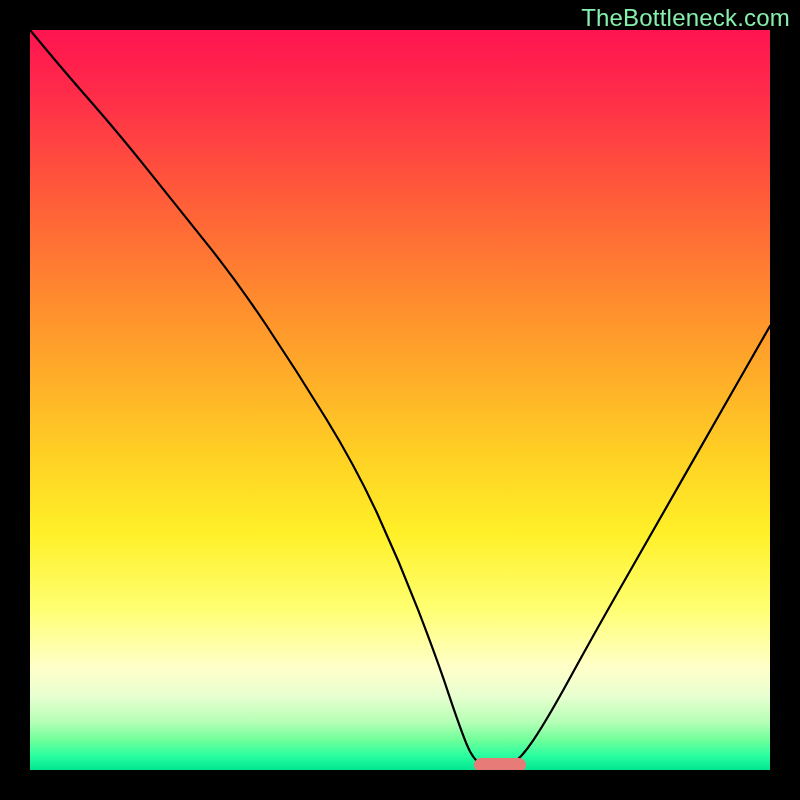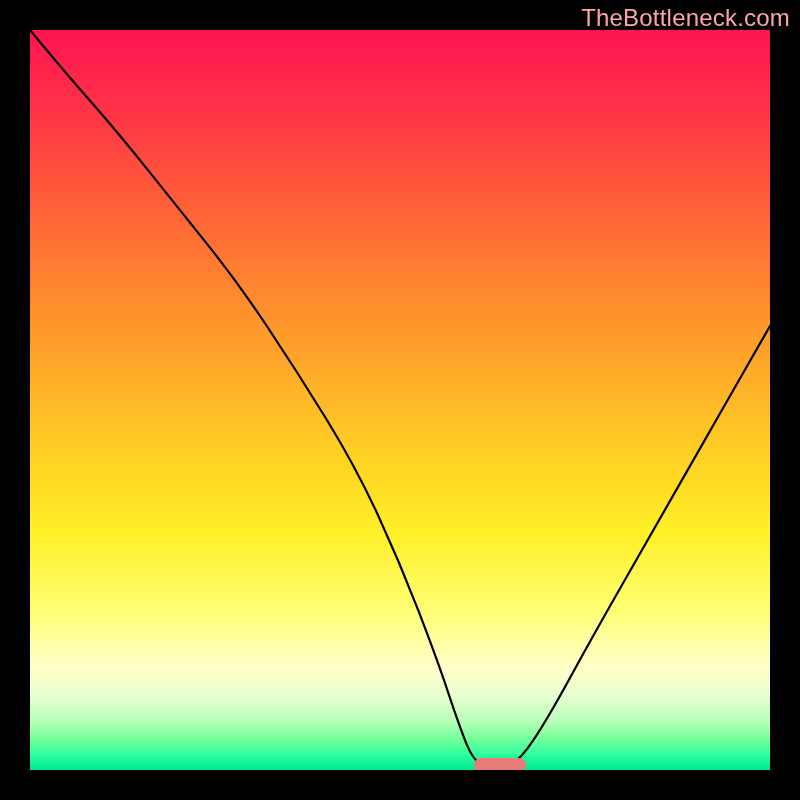--- a/index.html
+++ b/index.html
@@ -14,21 +14,21 @@
   .frame {
     position: relative;
     width: 800px;
     height: 800px;
     background: #000;
   }
   .watermark {
     position: absolute;
     top: 4px;
     right: 10px;
-    color: #fca5a5;
+    color: #86efac;
     font-size: 24px;
     font-weight: 400;
     letter-spacing: 0.2px;
     z-index: 20;
     pointer-events: none;
   }
   .plot-area {
     position: absolute;
     left: 30px;
     top: 30px;

